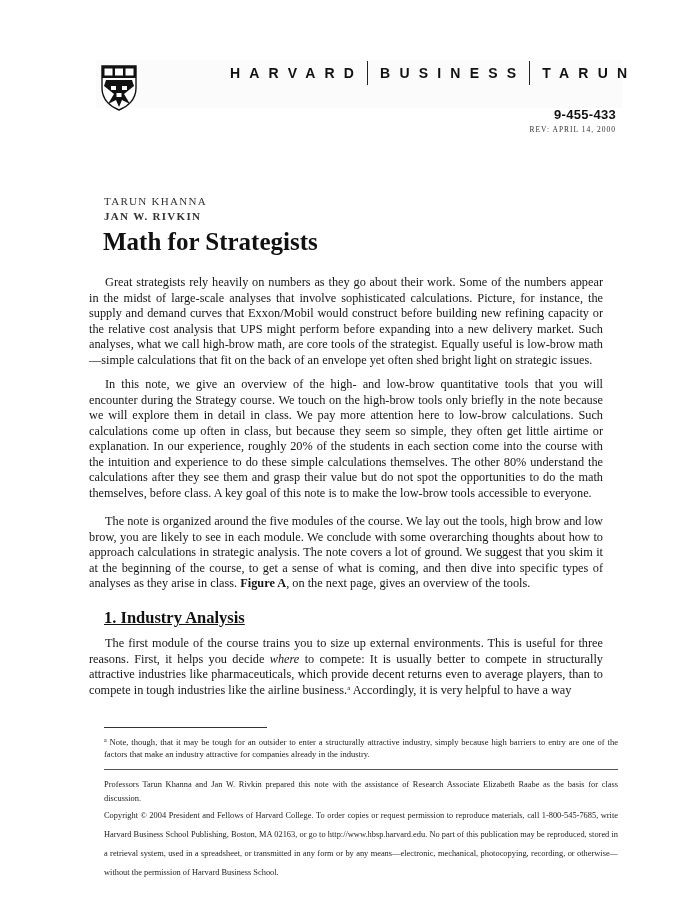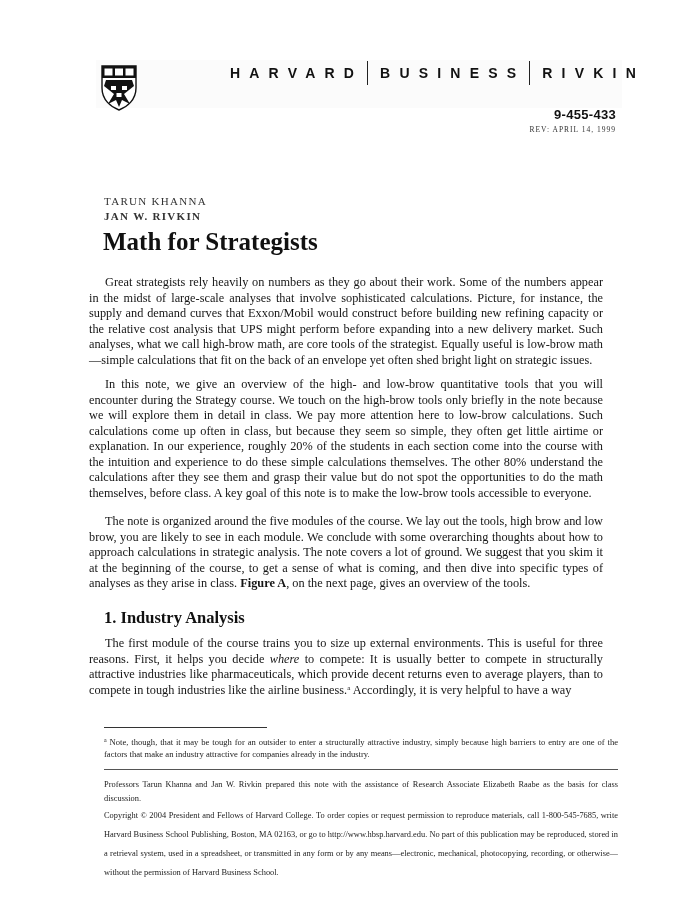--- a/index.html
+++ b/index.html
@@ -49,21 +49,21 @@
       font-size: 12.3px; line-height: 15.5px; text-align: justify; color: #151515;
     }
     .body-text p { text-indent: 16px; }
     .p1 { top: 275px; }
     .p2 { top: 377px; }
     .p3 { top: 514px; }
     .p4 { top: 636px; }
 
     .section-heading {
       position: absolute; left: 104px; top: 608px;
-      font-size: 16.5px; font-weight: bold; color: #111;
+      font-size: 16.5px; font-weight: bold; color: #111; text-decoration: underline;
     }
     sup { font-size: 7px; line-height: 0; vertical-align: 4px; }
 
     .fn-rule {
       position: absolute; left: 104px; top: 727px; width: 163px; height: 1px; background: #333;
     }
     .footnote {
       position: absolute; left: 104px; top: 736px; width: 514px;
       font-size: 8.6px; line-height: 12px; color: #222; text-align: justify;
     }
@@ -95,25 +95,25 @@
   <rect x="11" y="22" width="5" height="4" fill="#fff"></rect>
   <rect x="22" y="22" width="5" height="4" fill="#fff"></rect>
   <rect x="16.5" y="29" width="5" height="4" fill="#fff"></rect>
 </svg>
 
 <div class="hbs-wordmark">
   <span>HARVARD</span>
   <span class="sep"></span>
   <span>BUSINESS</span>
   <span class="sep"></span>
-  <span>RIVKIN</span>
+  <span>TARUN</span>
 </div>
 
 <div class="doc-number">9-455-433</div>
-<div class="rev">REV: APRIL 14, 1999</div>
+<div class="rev">REV: APRIL 14, 2000</div>
 
 <div class="author a1">TARUN KHANNA</div>
 <div class="author a2">JAN W. RIVKIN</div>
 
 <h1 class="title">Math for Strategists</h1>
 
 <div class="body-text p1">
   <p>Great strategists rely heavily on numbers as they go about their work.  Some of the numbers appear in the midst of large-scale analyses that involve sophisticated calculations.  Picture, for instance, the supply and demand curves that Exxon/Mobil would construct before building new refining capacity or the relative cost analysis that UPS might perform before expanding into a new delivery market.  Such analyses, what we call high-brow math, are core tools of the strategist. Equally useful is low-brow math—simple calculations that fit on the back of an envelope yet often shed bright light on strategic issues.</p>
 </div>
 

